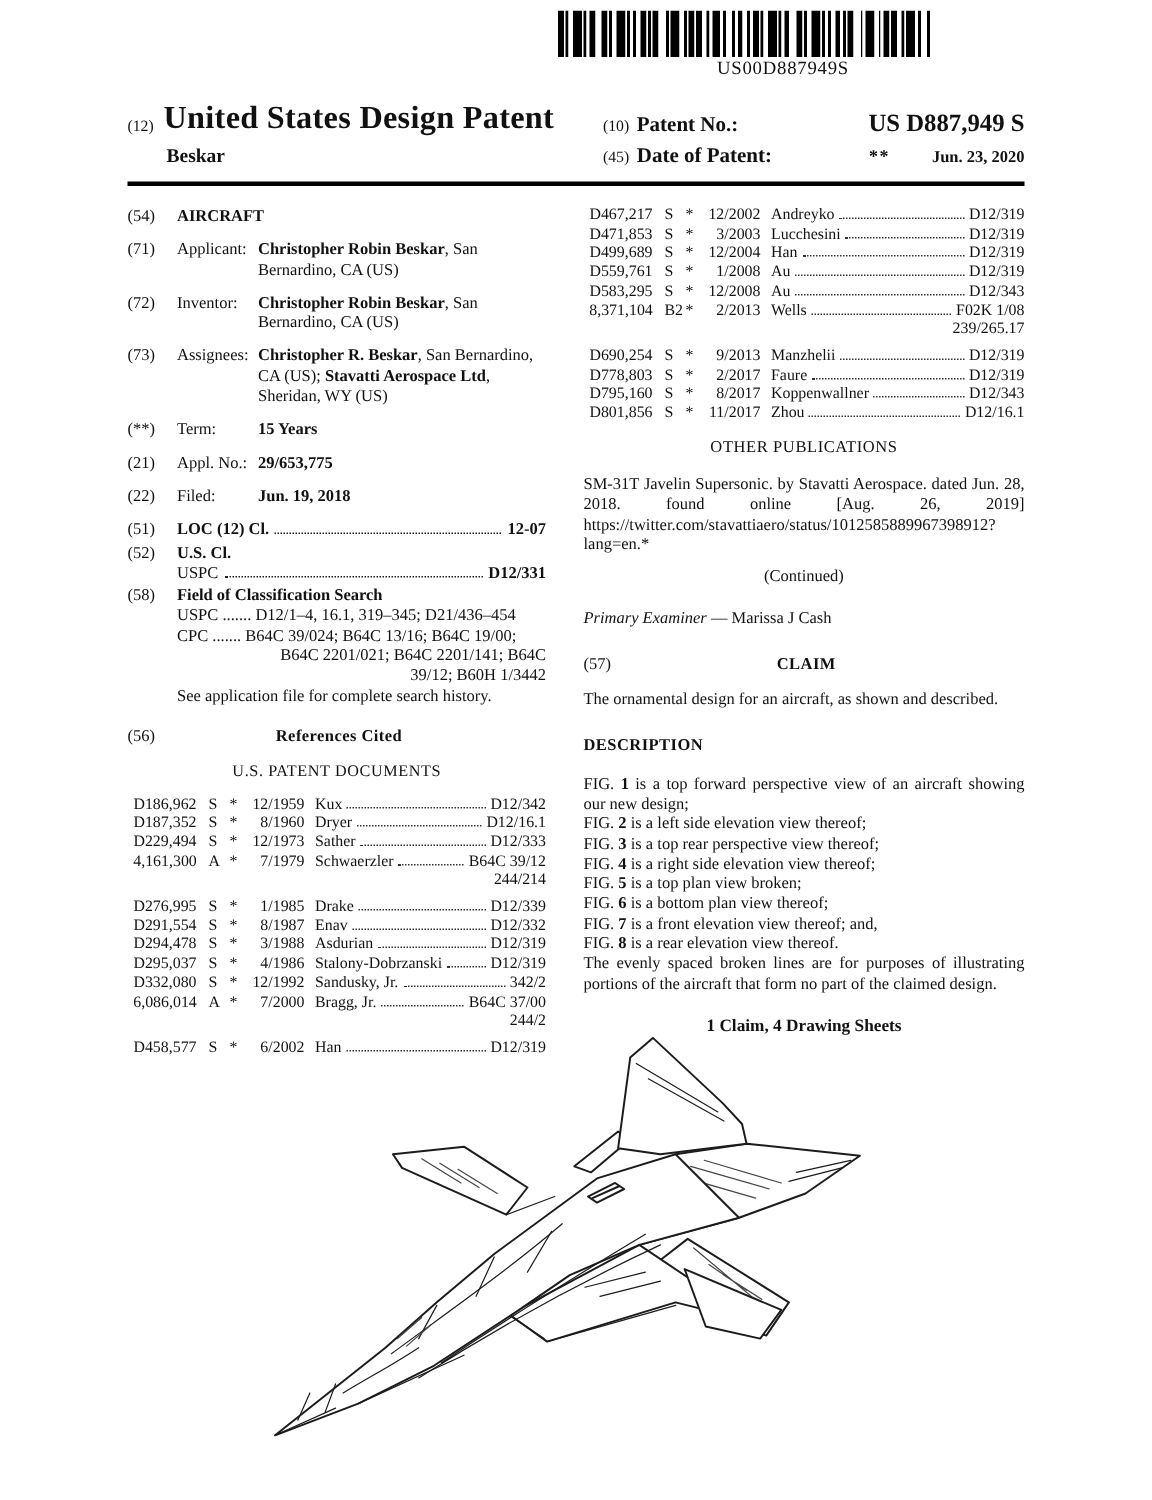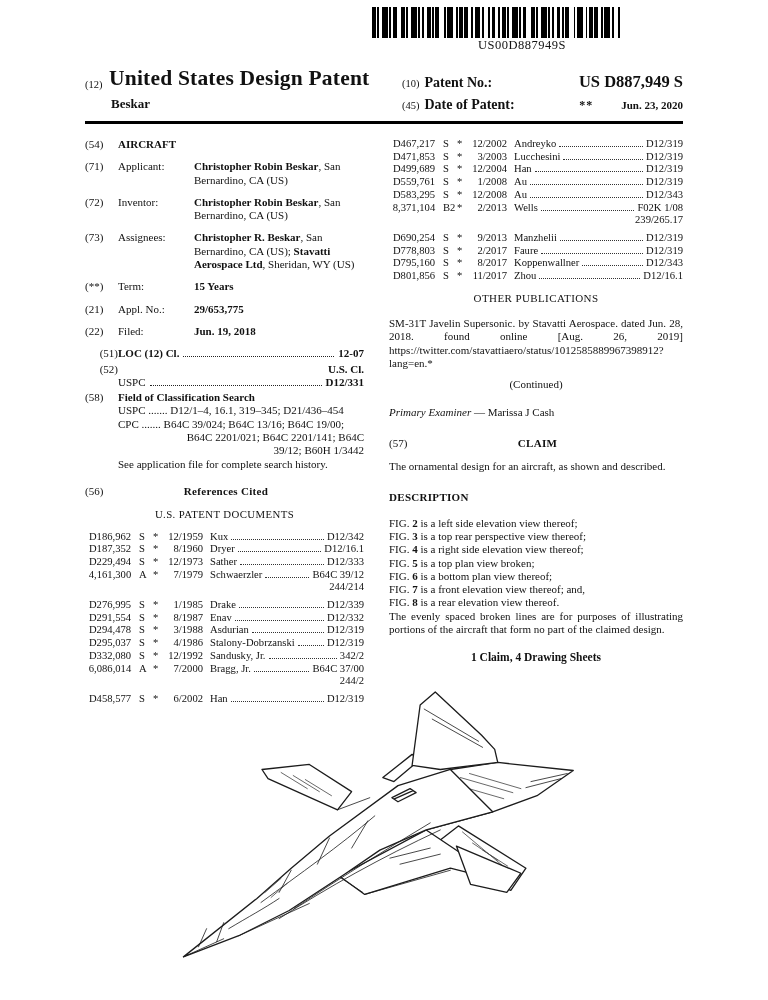--- a/index.html
+++ b/index.html
@@ -21,22 +21,22 @@
   .hdr-row .lbl{font-size:14px;font-weight:bold;}
   .hdr-row .stars{margin-left:auto;font-size:12px;font-weight:bold;letter-spacing:1px;}
   .hdr-row .val1{margin-left:auto;font-size:16.5px;font-weight:bold;white-space:nowrap;}
   .hdr-row .val2{margin-left:28px;font-size:11px;font-weight:bold;white-space:nowrap;}
   .rule{position:absolute;left:85px;top:121px;width:598px;height:2.5px;background:#000;}
   
   .col{position:absolute;top:138px;font-size:11px;line-height:13.3px;}
   .col-left{left:85px;width:279px;}
   .col-right{left:389px;width:294px;}
   .entry{display:grid;grid-template-columns:33px 1fr;margin-bottom:9px;}
-  .entry.tight{margin-bottom:2px;text-align:right;}
-  .lv{display:grid;grid-template-columns:54px 1fr;gap:22px;}
+  .entry.tight{margin-bottom:2px;}
+  .lv{display:grid;grid-template-columns:54px 1fr;}
   .dotline{display:flex;align-items:baseline;}
   .dotline .lead{flex:1;border-bottom:1.3px dotted #222;margin:0 4px 2px;min-width:8px;}
   .al-right{text-align:right;}
   .refs-sub{text-align:center;font-size:10.8px;letter-spacing:.4px;margin:9px 0 9px;}
   .reftable{font-size:10.6px;line-height:12.7px;}
   .refrow{display:flex;align-items:baseline;}
   .rn{width:50px;text-align:center;white-space:nowrap;}
   .rk{width:14px;margin-left:4px;}
   .rs{width:9px;}
   .rd{width:41px;text-align:right;margin-right:7px;}
@@ -485,20 +485,21 @@
     </div>
 
     <div class="sec-head">
       <span>(57)</span>
       <span class="t">CLAIM</span>
     </div>
     <div class="para">The ornamental design for an aircraft, as shown and described.</div>
 
     <div class="sec-title" style="margin-top:18px;">DESCRIPTION</div>
     <div class="desc" id="desc-lines">
+        <div><span>FIG. </span><b>1</b><span> is a top forward perspective view of an aircraft showing our new design;</span></div>
         <div><span>FIG. </span><b>2</b><span> is a left side elevation view thereof;</span></div>
         <div><span>FIG. </span><b>3</b><span> is a top rear perspective view thereof;</span></div>
         <div><span>FIG. </span><b>4</b><span> is a right side elevation view thereof;</span></div>
         <div><span>FIG. </span><b>5</b><span> is a top plan view broken;</span></div>
         <div><span>FIG. </span><b>6</b><span> is a bottom plan view thereof;</span></div>
         <div><span>FIG. </span><b>7</b><span> is a front elevation view thereof; and,</span></div>
         <div><span>FIG. </span><b>8</b><span> is a rear elevation view thereof.</span></div>
       </div>
     <div class="para">The evenly spaced broken lines are for purposes of illustrating portions of the aircraft that form no part of the claimed design.</div>
 

